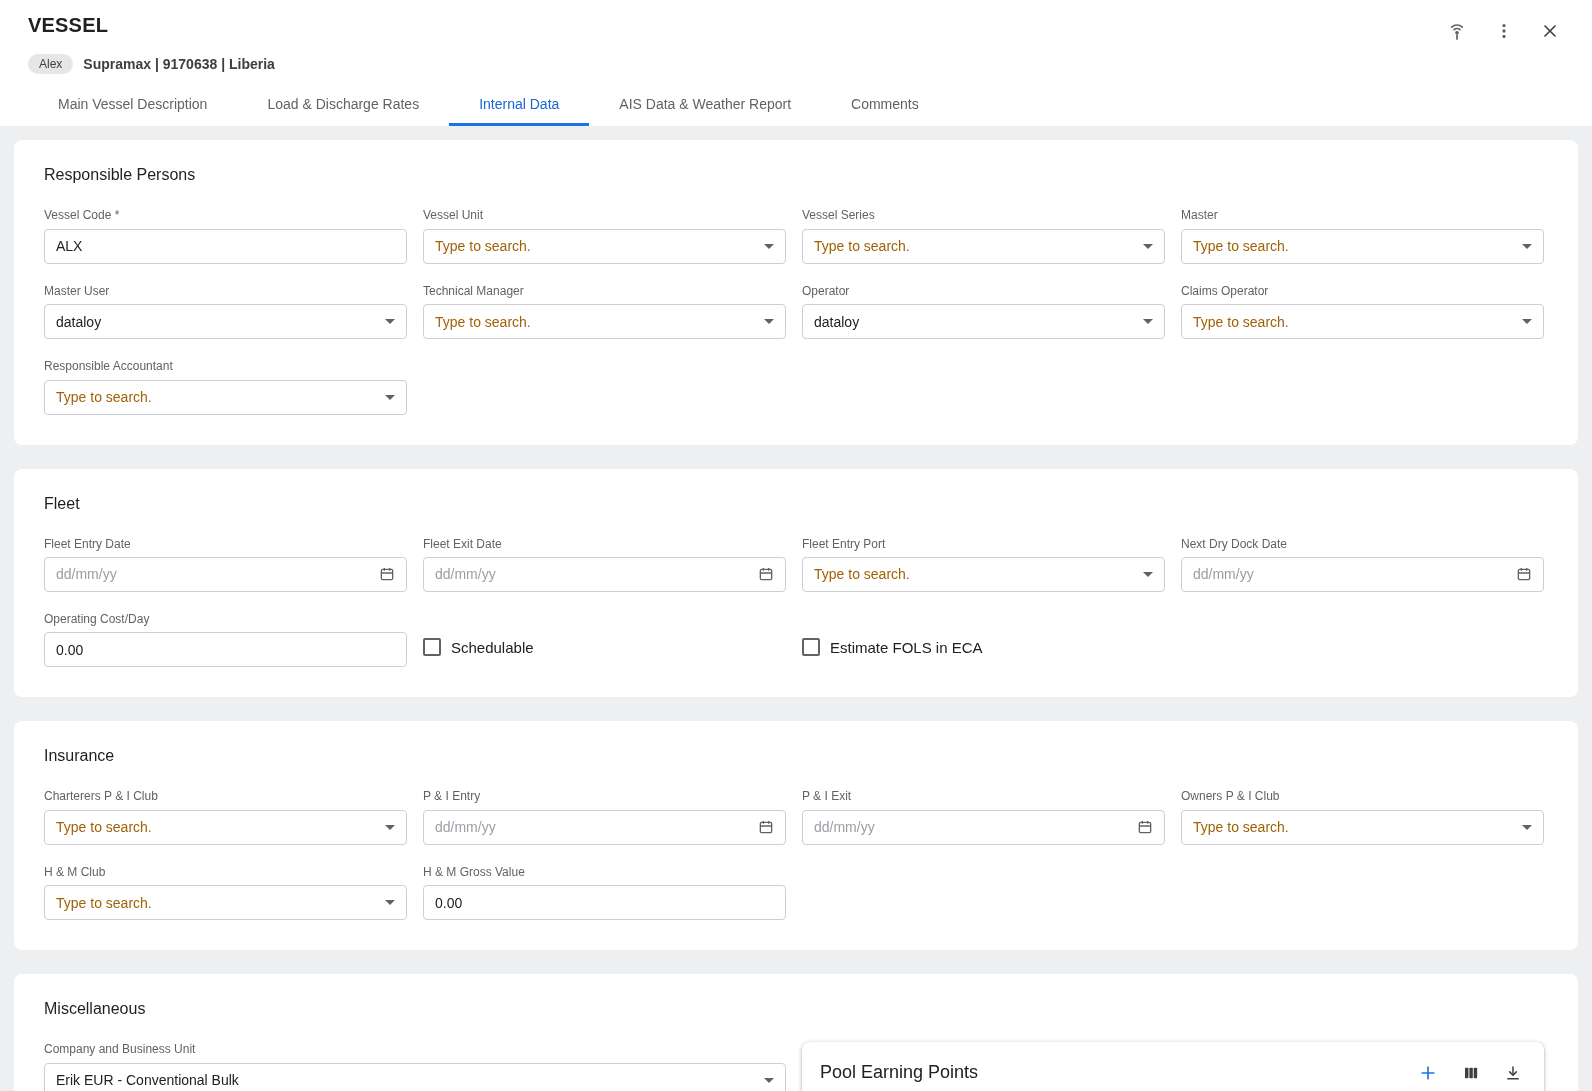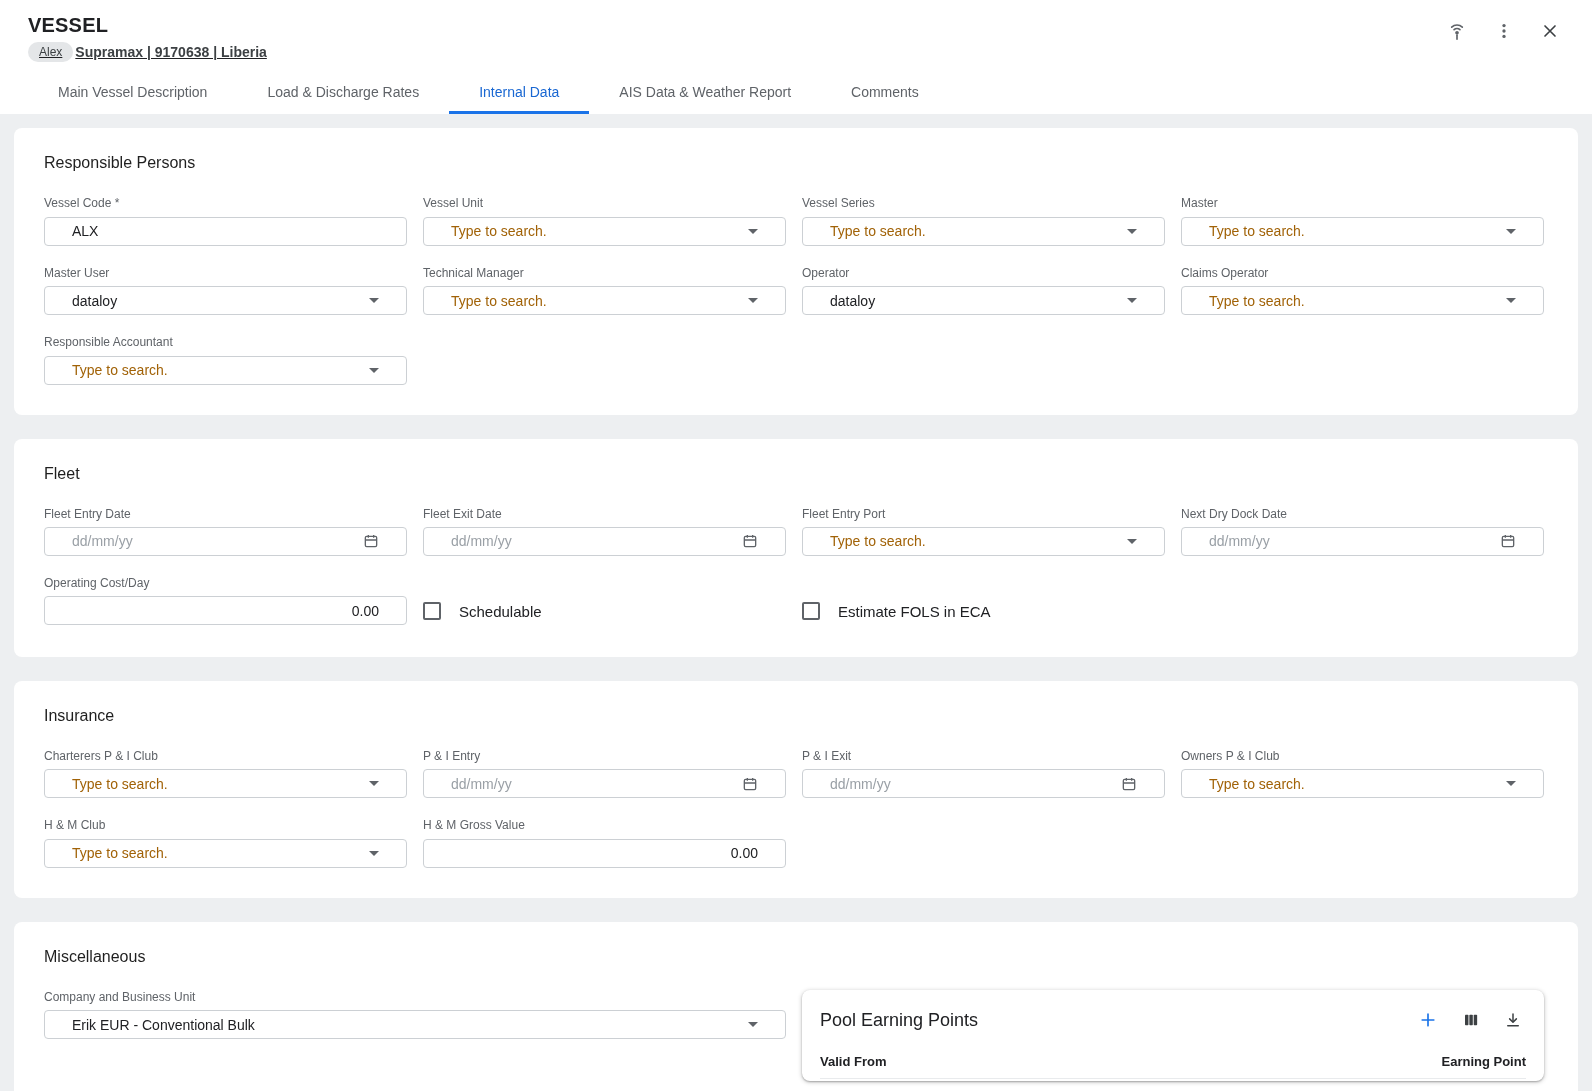--- a/index.html
+++ b/index.html
@@ -9,21 +9,21 @@
     background:#edeff1;
     font-family:"Liberation Sans", sans-serif;
     color:#202124;
     overflow:hidden;
   }
 
   
   .header { background:#fff; padding:14px 28px 0 28px; }
   .header-top { display:flex; justify-content:space-between; align-items:flex-start; }
   .page-title { font-size:20px; font-weight:600; color:#202124; letter-spacing:.2px; }
-  .subtitle-row { display:flex; align-items:center; gap:2px; margin-top:5px;text-decoration:underline; }
+  .subtitle-row { display:flex; align-items:center; gap:10px; margin-top:17px; }
   .badge {
     background:#e4e6e8; color:#3c4043; font-size:12px; font-weight:500;
     padding:3px 11px; border-radius:11px; line-height:1.2;
   }
   .subtitle { font-size:14px; font-weight:600; color:#3c4043; }
   .header-actions { display:flex; align-items:center; gap:26px; margin-top:6px; margin-right:4px; }
   .icon-btn { cursor:pointer; display:inline-flex; align-items:center; justify-content:center; }
   .icon-btn svg { display:block; }
 
   
@@ -42,42 +42,42 @@
     padding:26px 34px 30px 30px;
   }
   .section-title { font-size:16px; font-weight:500; color:#1f1f1f; margin:0 0 24px 0; }
 
   .grid4 { display:grid; grid-template-columns:repeat(4,1fr); column-gap:16px; row-gap:20px; }
   .grid2 { display:grid; grid-template-columns:1fr 1fr; column-gap:16px; row-gap:20px; align-content:start; }
   .span2 { grid-column: span 2; }
 
   .field-label { font-size:12px; color:#5f6368; margin-bottom:6px; line-height:1.2; }
   .control {
-    position:relative; height:29px; background:#fff;
+    position:relative; height:35px; background:#fff;
     border:1px solid #ccd0d4; border-radius:4px;
-    display:flex; align-items:center; padding:0 27px;
+    display:flex; align-items:center; padding:0 11px;
     font-size:14px; color:#202124; cursor:pointer;
   }
   .control input {
     border:none; outline:none; width:100%; font:inherit; color:#202124;
     padding:0; background:transparent;
   }
   .control input::placeholder { color:#9aa0a6; }
-  .control input.num { text-align:right; }
+  .control input.num { text-align:left; }
   .select .value { flex:1; white-space:nowrap; overflow:hidden; text-overflow:ellipsis; }
   .select .value.placeholder { color:#a16207; }
   .arrow {
     width:0; height:0; margin-left:8px; flex:none;
     border-left:5px solid transparent; border-right:5px solid transparent;
     border-top:5px solid #5f6368;
   }
   .cal { margin-left:8px; flex:none; display:inline-flex; }
 
   
-  .checkbox-field { display:flex; align-items:center; gap:18px; margin-top:20px; height:31px; }
+  .checkbox-field { display:flex; align-items:center; gap:10px; margin-top:20px; height:31px; }
   .checkbox {
     width:18px; height:18px; border:2px solid #5f6368; border-radius:2px;
     background:#fff; cursor:pointer; flex:none;
   }
   .checkbox-label { font-size:15px; color:#202124; }
 
   
   .misc-layout { display:grid; grid-template-columns:1fr 1fr; column-gap:16px; align-items:start; }
 
   

